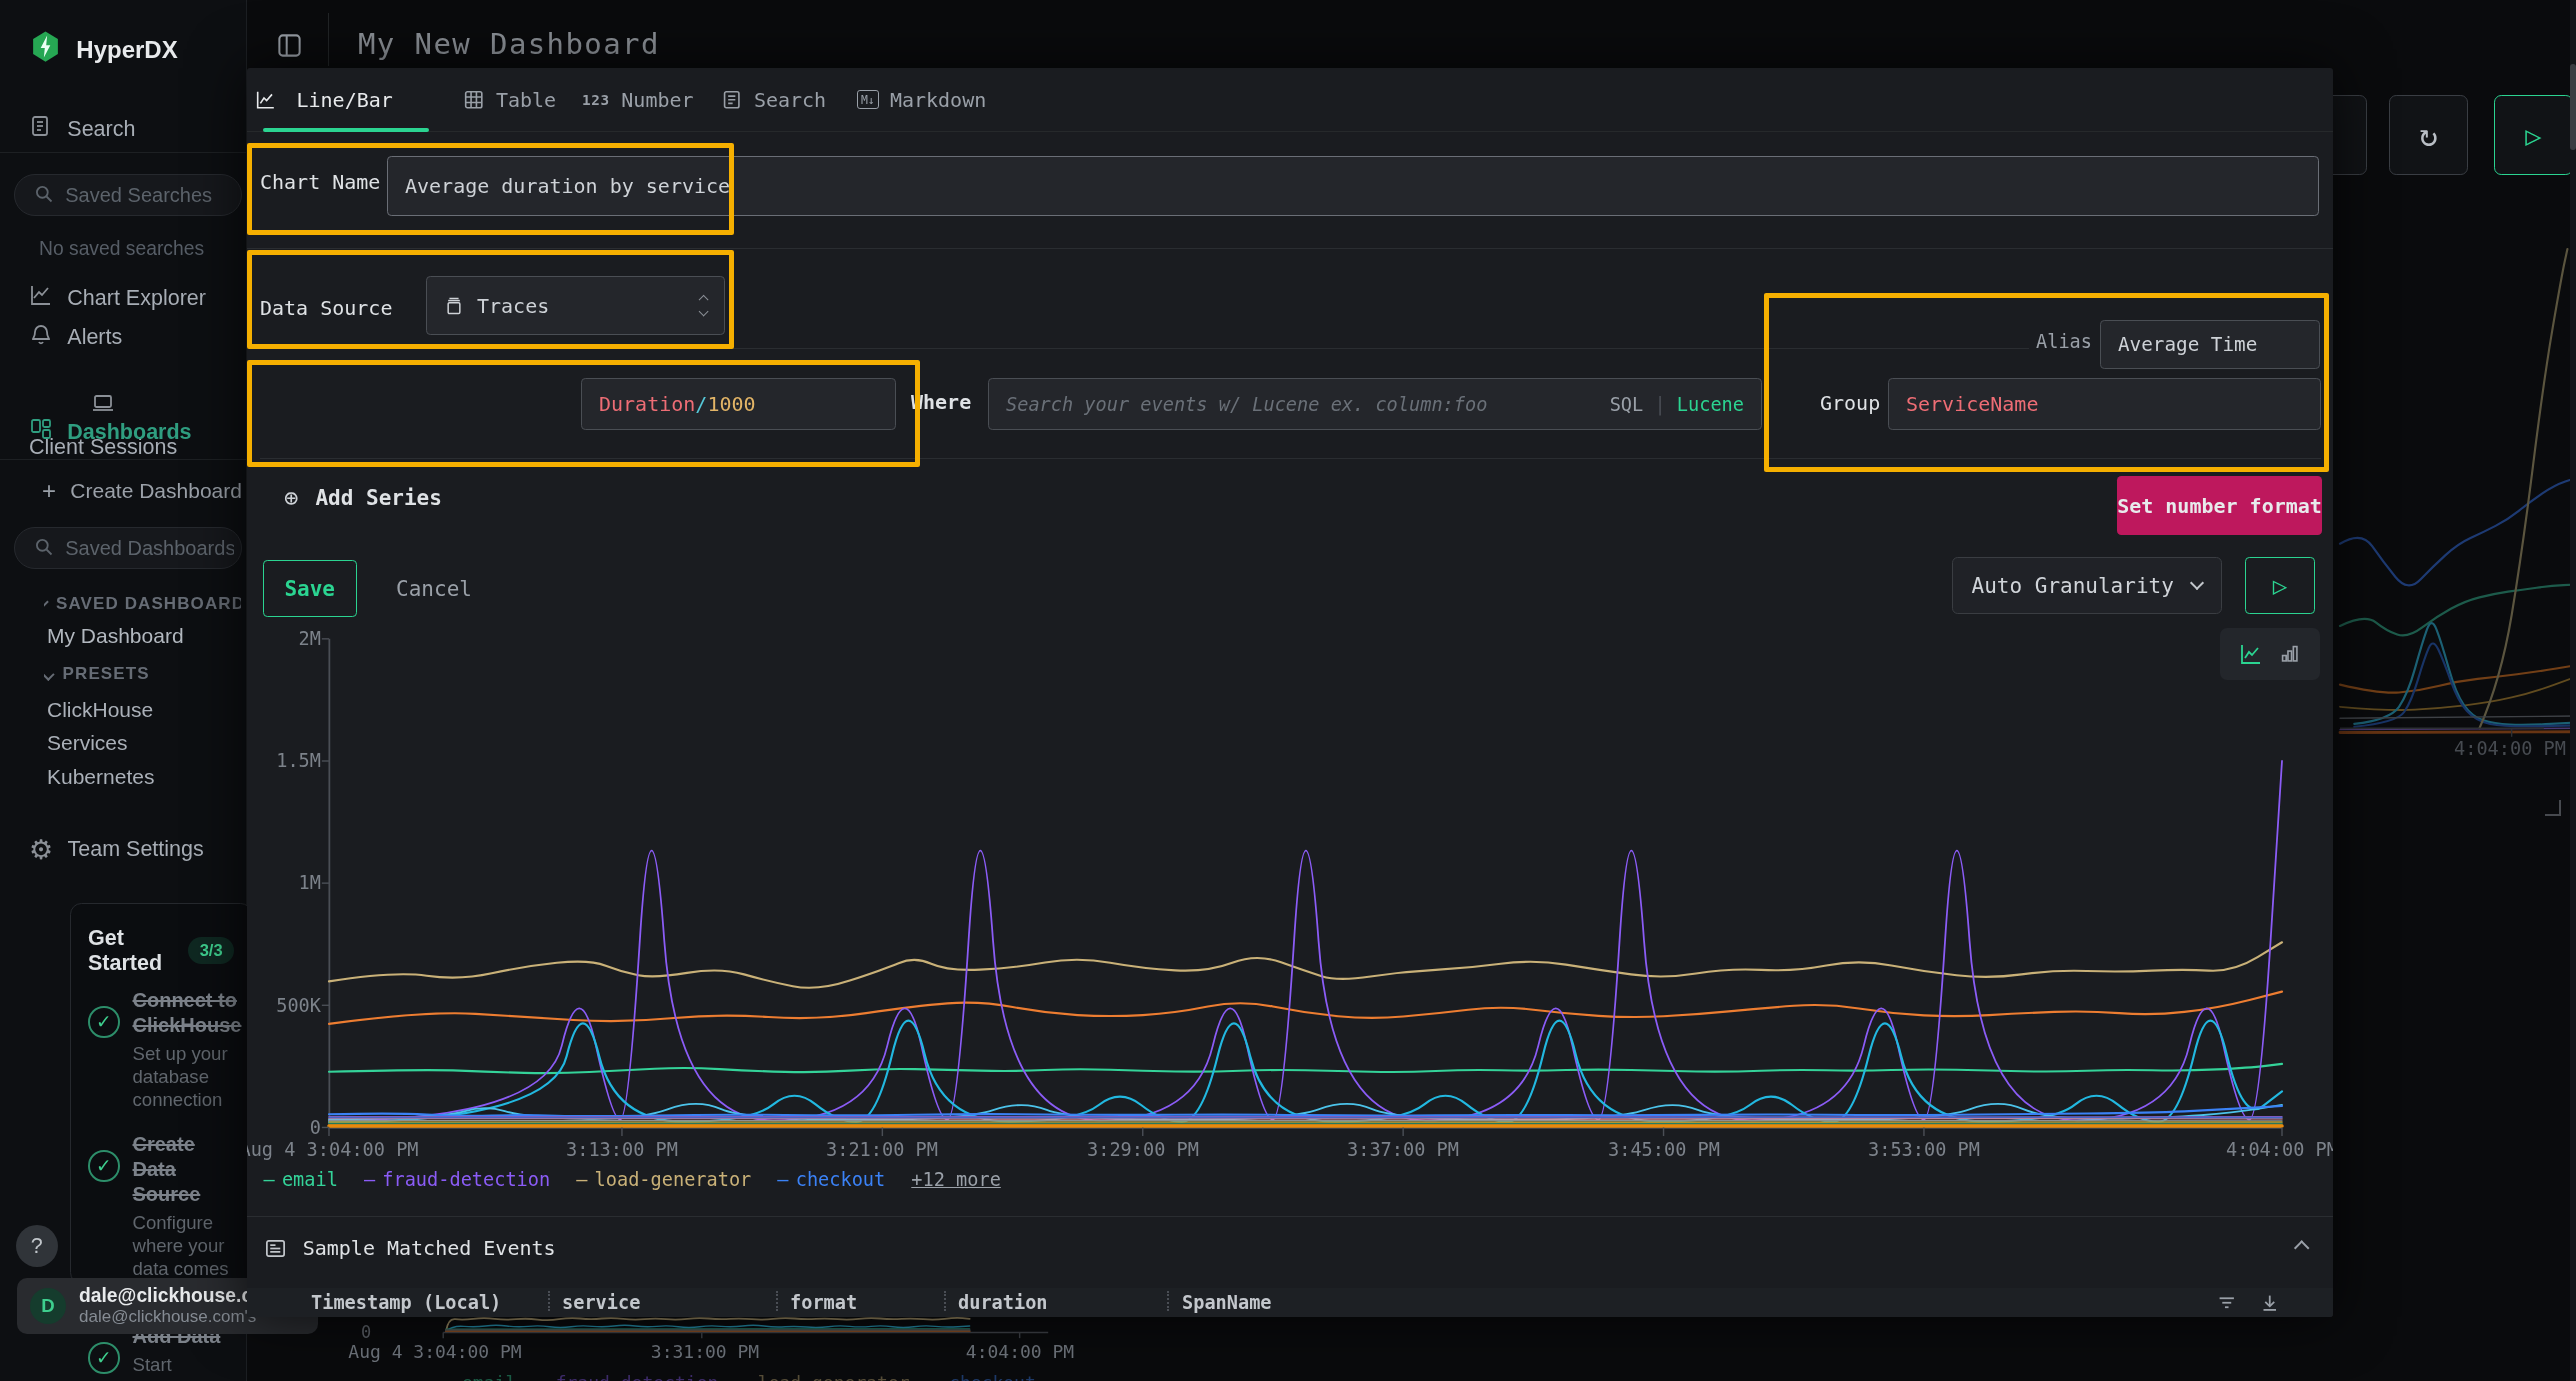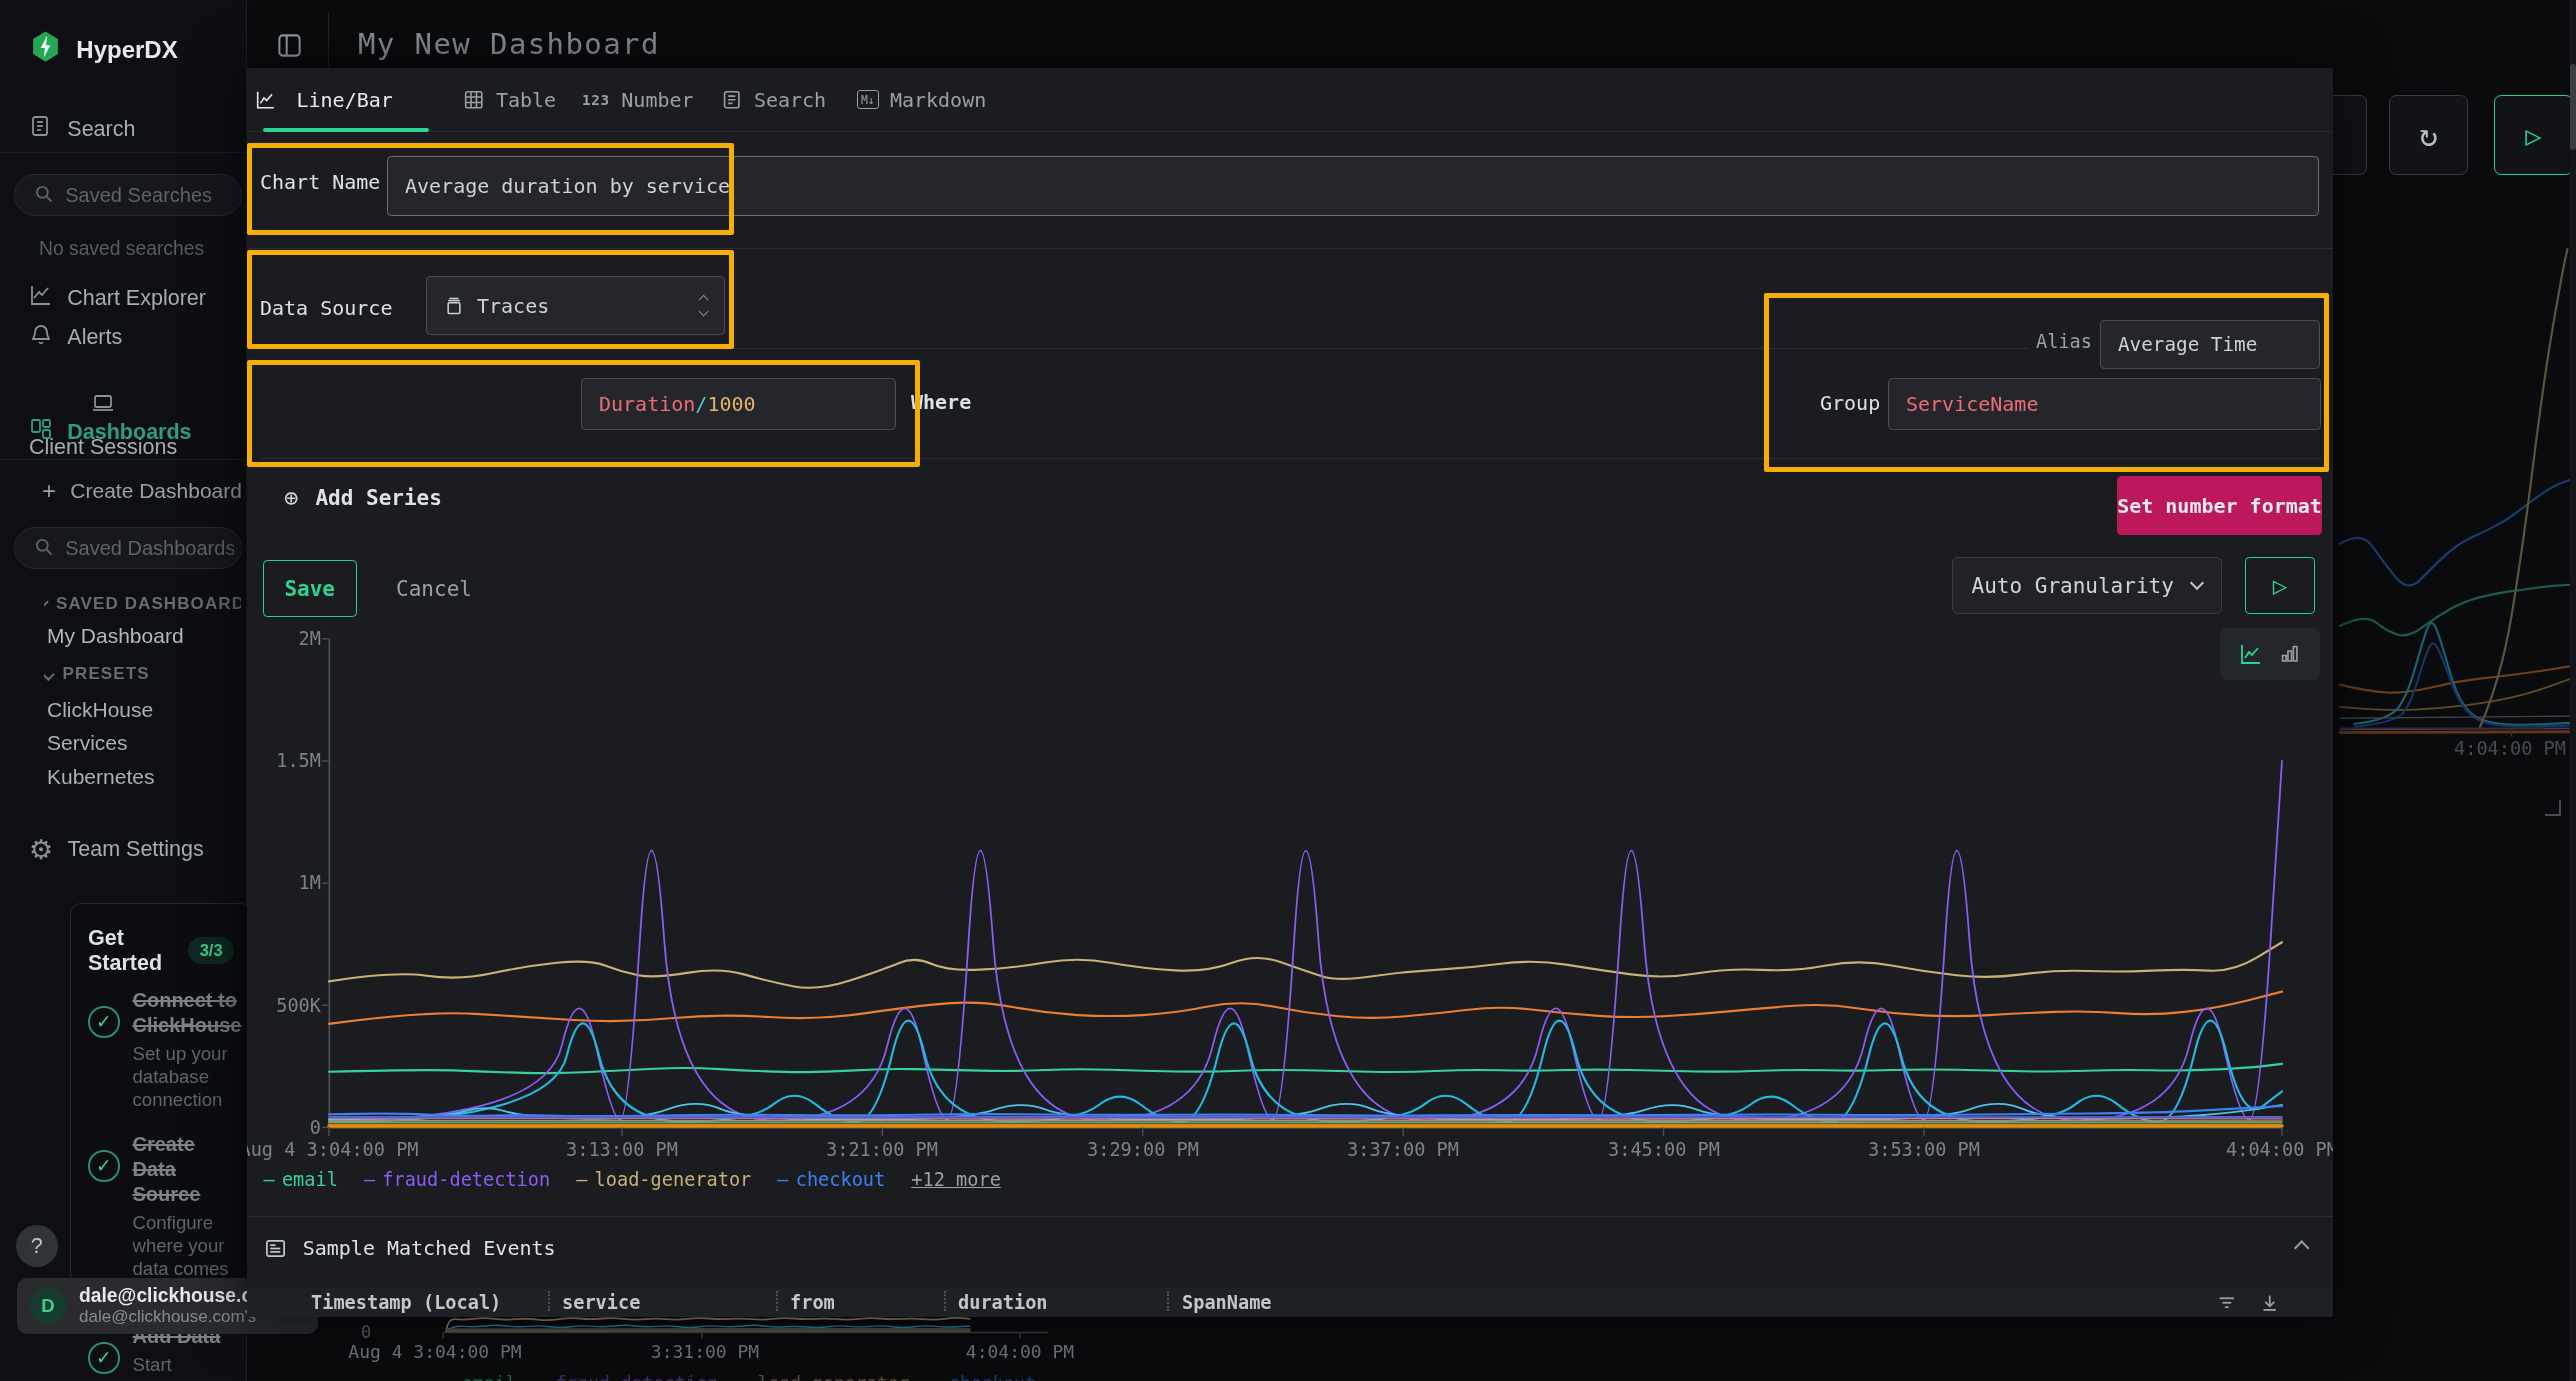--- a/index.html
+++ b/index.html
@@ -418,20 +418,28 @@
       </span>
   </div>
   <div class="m-div" style="left:13px; top:280px; width:1769px;"></div>
 
   <div class="input" style="left:334px; top:310px; width:315px; height:52px;">
     <span class="tok-field">Duration</span>
       <span class="tok-op">/</span>
       <span class="tok-num">1000</span>
   </div>
   <div class="field-label" style="left:664px; top:322px; font-weight:bold;">Where</div>
+  <div class="input" style="left:741px; top:310px; width:774px; height:52px;">
+    <span class="ph-italic">Search your events w/ Lucene ex. column:foo</span>
+    <span class="sqllucene">
+      <span class="sql">SQL</span>
+      <span class="sep"> <span>|</span> </span>
+      <span class="luc">Lucene</span>
+    </span>
+  </div>
 
   <div class="field-label" style="left:1789px; top:263px; font-size:18.6px; color:#9aa0a8;">Alias</div>
   <div class="input" style="left:1853px; top:252px; width:220px; height:49px; font-size:19.3px;">
     <span>Average Time</span>
   </div>
   <div class="field-label" style="left:1533px; top:323px; font-weight:normal;margin-left:40px;">Group By</div>
   <div class="input" style="left:1641px; top:310px; width:433px; height:52px;">
     <span class="tok-field">ServiceName</span>
   </div>
   <div class="m-div" style="left:13px; top:390px; width:2061px;"></div>
@@ -536,21 +544,21 @@
       </svg>
     <span>Sample Matched Events</span>
     <i class="chev-up"></i>
   </div>
 
   <div id="table-header">
     <span class="th" style="left:64px;">Timestamp (Local)</span>
     <span class="th-sep" style="left:301px;"></span>
     <span class="th" style="left:315px;">service</span>
     <span class="th-sep" style="left:529px;"></span>
-    <span class="th" style="left:543px;">from</span>
+    <span class="th" style="left:543px;">format</span>
     <span class="th-sep" style="left:697px;"></span>
     <span class="th" style="left:711px;">duration</span>
     <span class="th-sep" style="left:920px;"></span>
     <span class="th" style="left:935px;">SpanName</span>
     <span class="abs" style="left:1969px; top:3.6px;">
       <svg width="21.5" height="21.5" viewBox="0 0 24 24" fill="none" stroke="#9aa0a8" stroke-width="2">
           <line x1="4" y1="7" x2="20" y2="7"></line>
           <line x1="7" y1="12" x2="17" y2="12"></line>
           <line x1="10" y1="17" x2="14" y2="17"></line>
         </svg>

